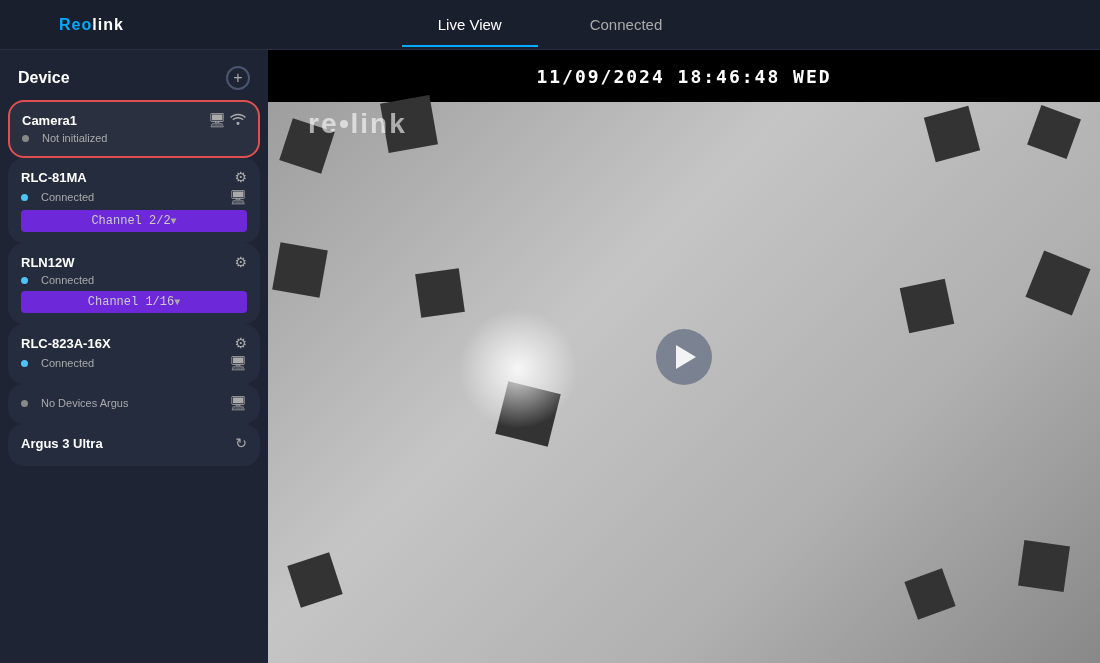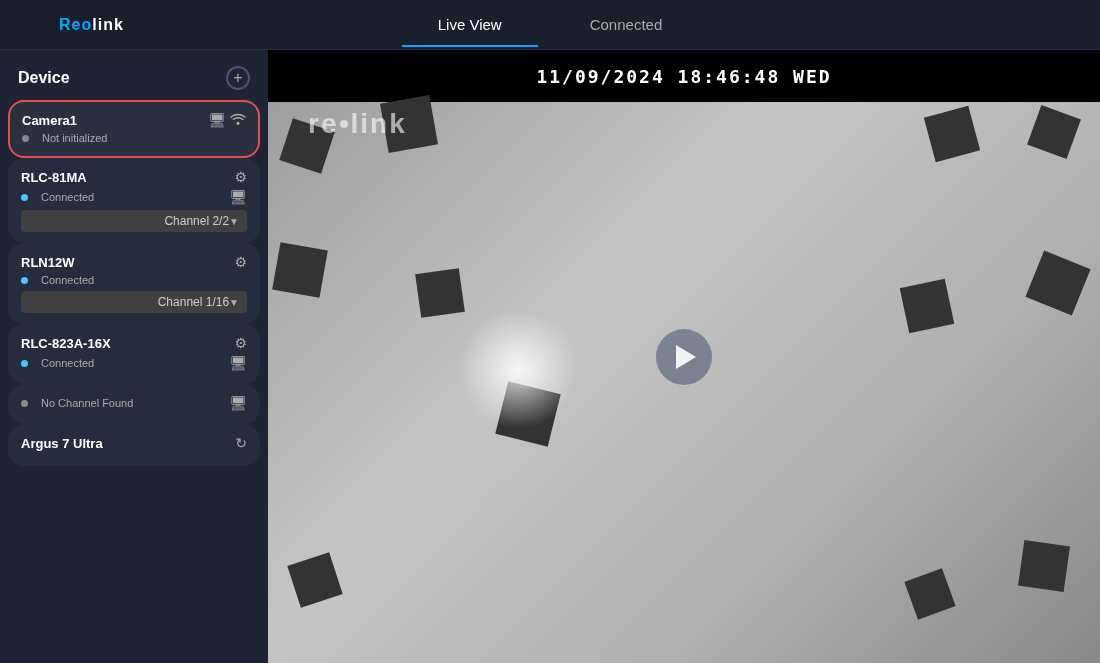--- a/index.html
+++ b/index.html
@@ -69,22 +69,22 @@
     .device-name { color: #fff; font-size: 13px; font-weight: 600; }
     .device-icons { display: flex; gap: 4px; align-items: center; }
     .device-status-row { display: flex; align-items: center; gap: 13px; margin-bottom: 2px; }
     .status-dot { width: 7px; height: 7px; border-radius: 50%; flex-shrink: 0; }
     .status-dot.connected { background: #4fc3f7; }
     .status-dot.not-init { background: #888; }
     .status-dot.no-device { background: #888; }
     .status-text { color: #aaa; font-size: 11px; }
 
     .channel-row {
-      display: flex; align-items: center; justify-content: flex-end;
-      background: #404040; border-radius: 4px; padding: 4px 8px; margin-top: 5px; cursor: pointer;
+      display: flex; align-items: center; justify-content: center;
+      background: #6d28d9; border-radius: 4px; padding: 4px 8px; margin-top: 5px; cursor: pointer; font-family: Liberation Mono, monospace;
     }
     .channel-text { color: #ccc; font-size: 12px; }
     .chevron-icon { color: #aaa; font-size: 10px; }
 
     
     .icon-gear { font-size: 14px; color: #aaa; cursor: pointer; }
     .icon-monitor { font-size: 14px; color: #aaa; }
     .icon-wifi { font-size: 13px; color: #aaa; }
     .icon-refresh { font-size: 14px; color: #aaa; cursor: pointer; }
     .icon-arrow { font-size: 13px; color: #aaa; cursor: pointer; }
@@ -223,28 +223,28 @@
       <div class="device-status-row">
         <span class="status-dot connected"></span>
         <span class="status-text">Connected</span>
         <span style="margin-left:auto;" class="icon-monitor">🖥</span>
       </div>
     </div>
 
     <div class="device-card">
       <div class="device-status-row">
         <span class="status-dot no-device"></span>
-        <span class="status-text">No Channel Found</span>
+        <span class="status-text">No Devices Argus</span>
         <span style="margin-left:auto;" class="icon-monitor">🖥</span>
       </div>
     </div>
 
     <div class="device-card">
       <div class="device-card-top">
-        <span class="device-name">Argus 7 Ultra</span>
+        <span class="device-name">Argus 3 Ultra</span>
         <div class="device-icons">
           <span class="icon-refresh">↻</span>
         </div>
       </div>
     </div>
   </div>
 
   <div class="video-area">
     <div class="camera-feed">
 

